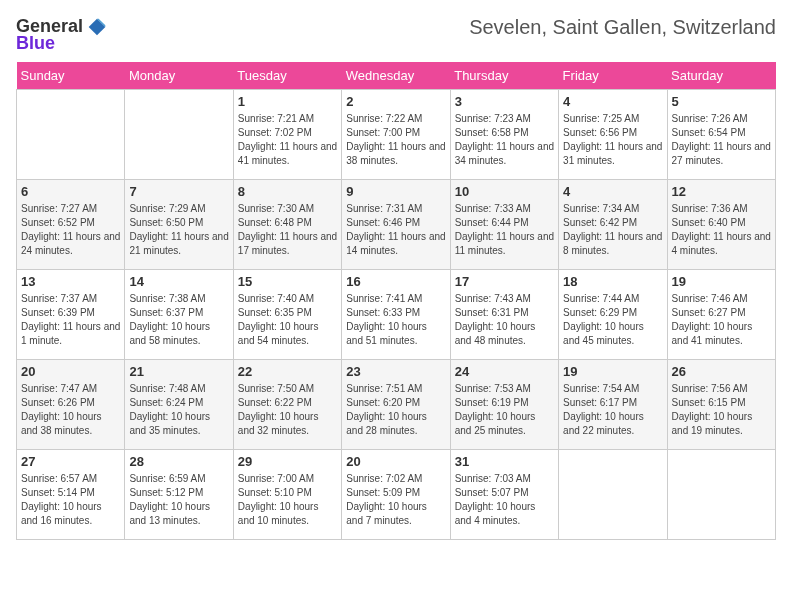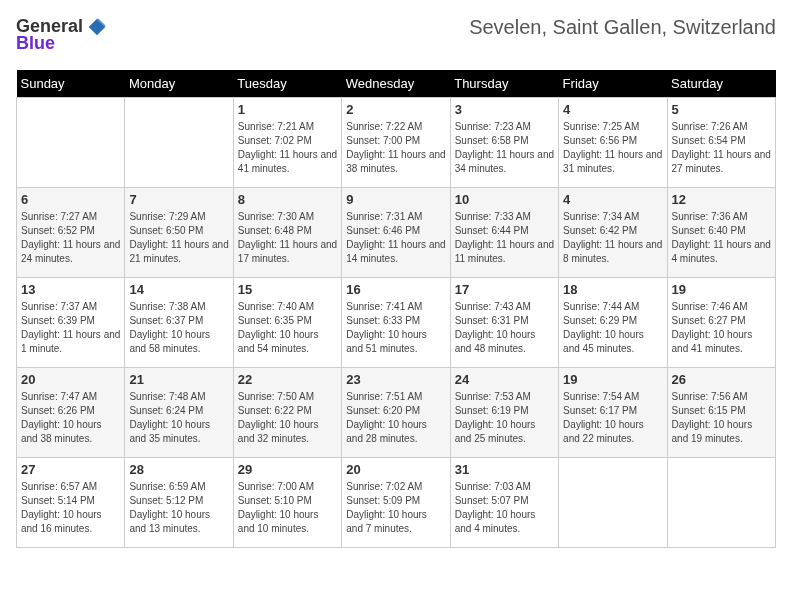--- a/index.html
+++ b/index.html
@@ -7,21 +7,21 @@
       font-family: Arial, sans-serif;
       background: #fff;
       width: 792px;
       min-height: 612px;
       padding: 16px;
     }
     .header {
       display: flex;
       justify-content: space-between;
       align-items: flex-start;
-      margin-bottom: 16px;
+      margin-bottom: 8px;
     }
     .logo {
       display: flex;
       flex-direction: column;
       align-items: flex-start;
     }
     .logo-text {
       display: flex;
       align-items: center;
       gap: 2px;
@@ -74,21 +74,21 @@
       min-height: 80px;
       height: 90px;
     }
     .calendar tr:nth-child(even) td {
       background-color: #f5f5f5;
     }
     .calendar tr:nth-child(odd) td {
       background-color: #fff;
     }
     .calendar thead tr th {
-      background-color: #000000;
+      background-color: #ec4899;
     }
     .day-num {
       font-size: 13px;
       font-weight: bold;
       color: #333;
       margin-bottom: 3px;
     }
     .day-info {
       color: #444;
       line-height: 1.4;

